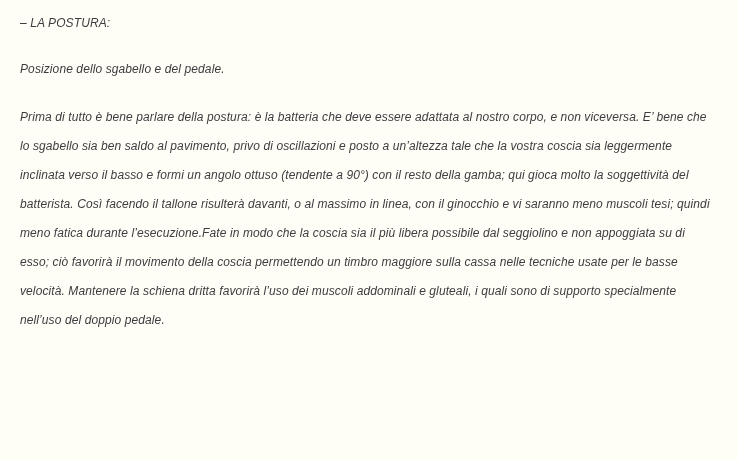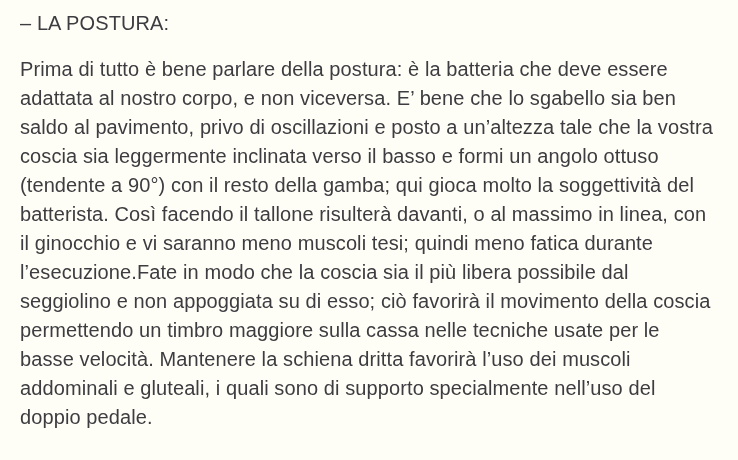--- a/index.html
+++ b/index.html
@@ -14,35 +14,37 @@
     font-family: "Liberation Sans", "DejaVu Sans", sans-serif;
   }
   .article {
     box-sizing: border-box;
     width: 738px;
     padding: 9px 22px 0 20px;
     color: #3d3c40;
   }
   .article p {
     margin: 0 0 24px 0;
-    font-size: 20px;
+    font-size: 12px;
     line-height: 29px;
     font-weight: 400;
     letter-spacing: 0.1px;
+    font-style: italic;
   }
   .article p.heading {
     margin-bottom: 17px;
   }
   .article p.subheading {
     margin-bottom: 19px;
   }
   .article p.body-paragraph {
     max-width: 700px;
     margin-bottom: 10px;
   }
 </style>
 </head>
 <body style="background: rgb(255, 254, 246);">
 
 <div class="article" style="color: rgb(61, 60, 64);">
   <p class="heading">– LA POSTURA:</p>
+  <p class="subheading">Posizione dello sgabello e del pedale.</p>
   <p class="body-paragraph">Prima di tutto è bene parlare della postura: è la batteria che deve essere adattata al nostro corpo, e non viceversa. E’ bene che lo sgabello sia ben saldo al pavimento, privo di oscillazioni e posto a un’altezza tale che la vostra coscia sia leggermente inclinata verso il basso e formi un angolo ottuso (tendente a 90°) con il resto della gamba; qui gioca molto la soggettività del batterista. Così facendo il tallone risulterà davanti, o al massimo in linea, con il ginocchio e vi saranno meno muscoli tesi; quindi meno fatica durante l’esecuzione.Fate in modo che la coscia sia il più libera possibile dal seggiolino e non appoggiata su di esso; ciò favorirà il movimento della coscia permettendo un timbro maggiore sulla cassa nelle tecniche usate per le basse velocità. Mantenere la schiena dritta favorirà l’uso dei muscoli addominali e gluteali, i quali sono di supporto specialmente nell’uso del doppio pedale.</p>
 </div>
 
 </body></html>

